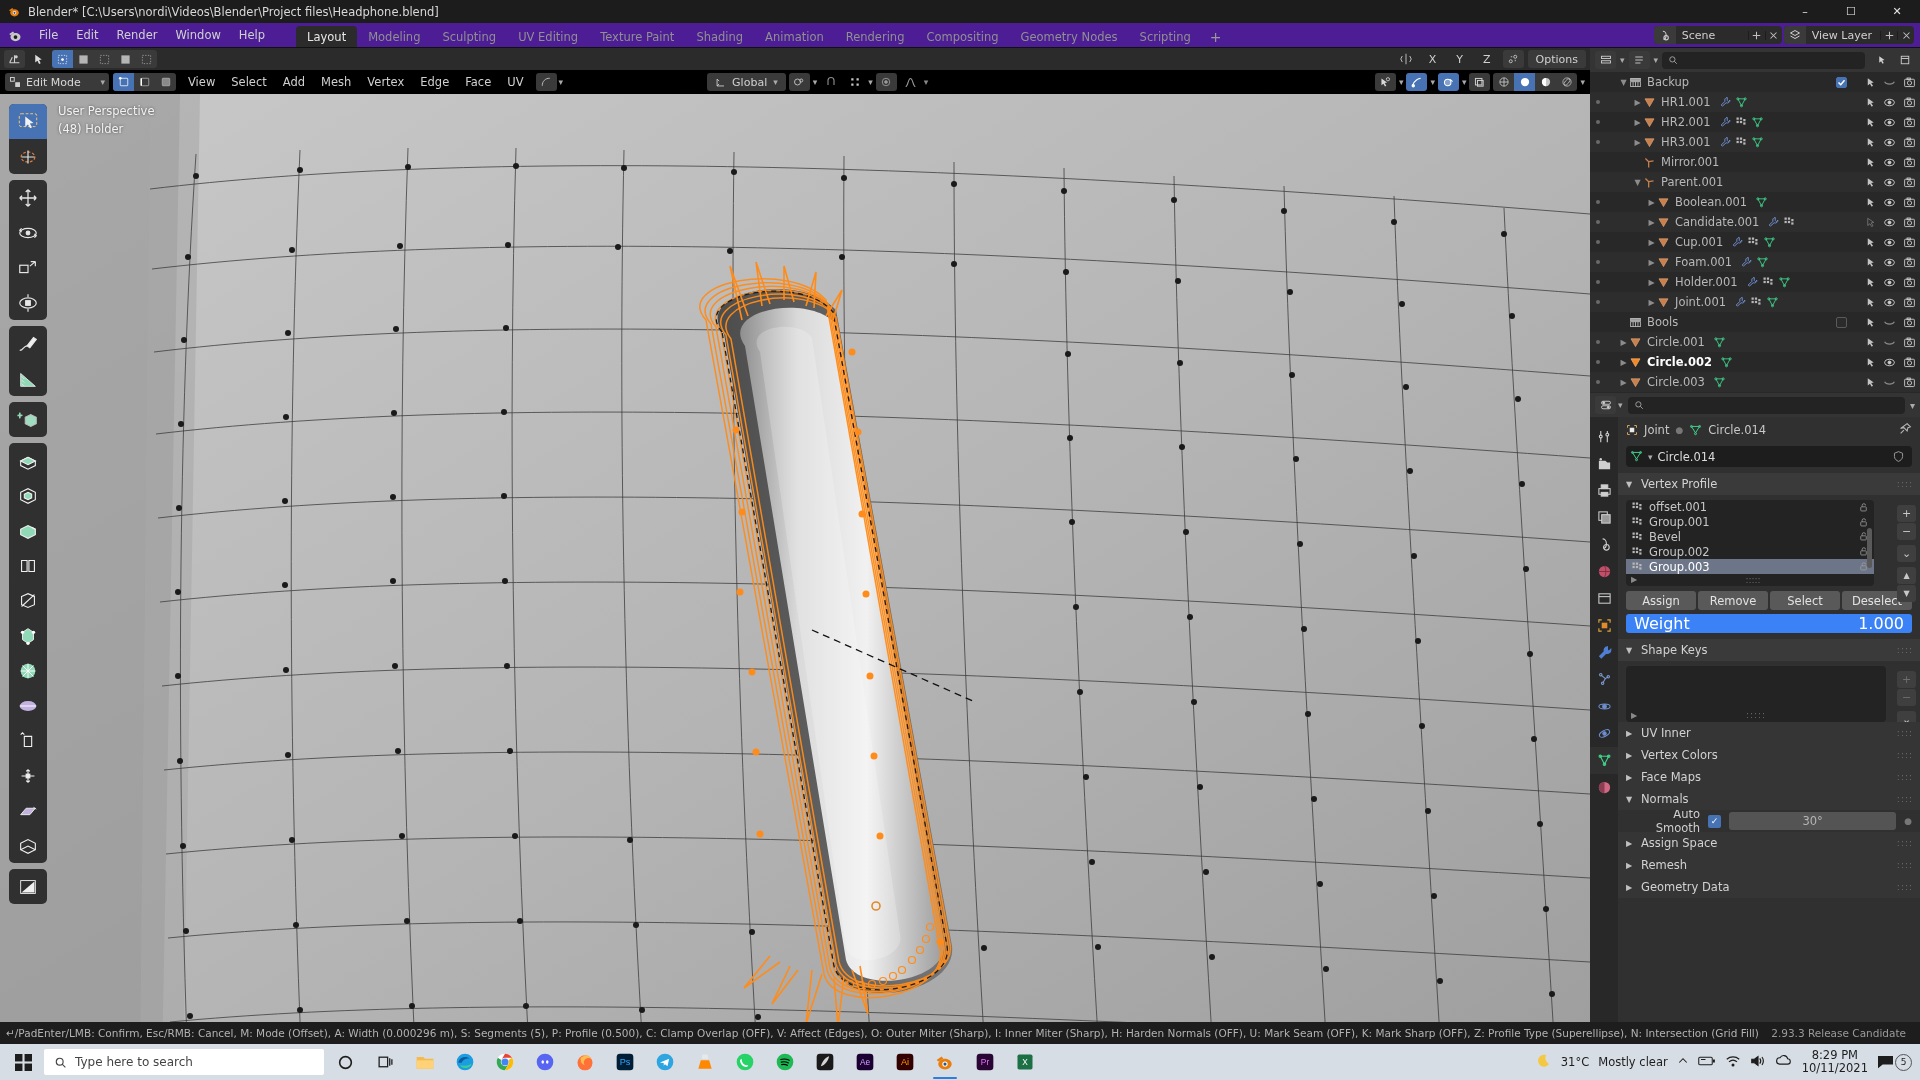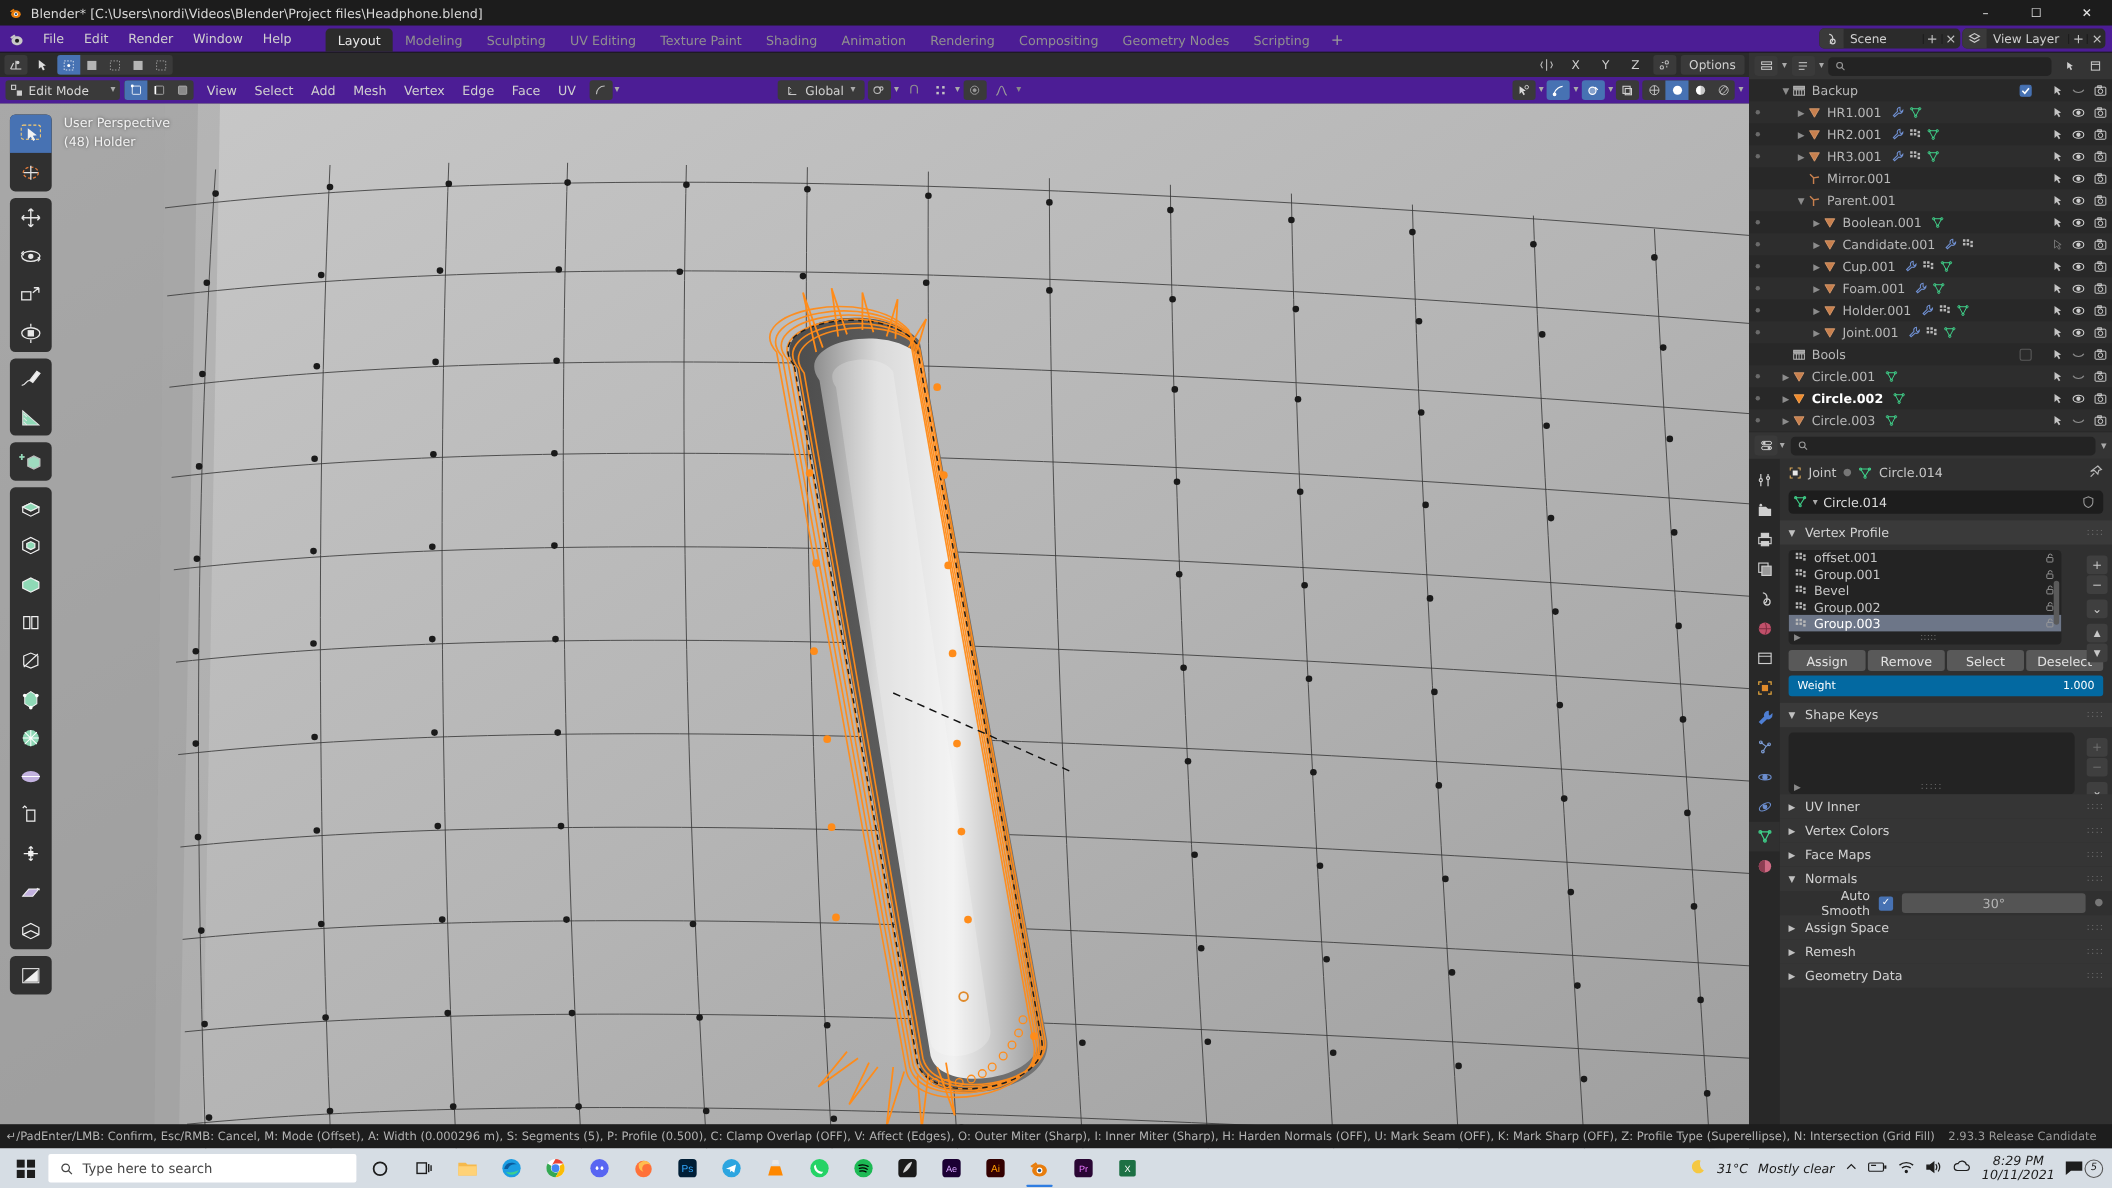--- a/index.html
+++ b/index.html
@@ -33,21 +33,21 @@
   .scene-field .btn { width:17px; display:flex; align-items:center; justify-content:center;
     border-left:1px solid #1d1d1d; }
 
   
   .main { display:flex; height:1080px; position:absolute; top:48px; left:0; right:0; bottom:0; }
 
   
   .viewport-col { position:relative; width:1590px; background:#2b2b2b; }
   .vp-header { height:22px; background:#2b2b2b; display:flex; align-items:center;
     gap:3px; padding:0 4px; position:relative; z-index:6; }
-  .vp-header2 { height:24px; background:#4c1d95; display:flex; align-items:center;
+  .vp-header2 { height:24px; background:#000000; display:flex; align-items:center;
     gap:4px; padding:0 5px; position:relative; z-index:6; }
   .hbtn { height:18px; background:#3a3a3a; border-radius:3px; display:flex; align-items:center;
     justify-content:center; color:#d0d0d0; font-size:11px; padding:0 8px; }
   .hbtn.sq { width:21px; padding:0; }
   .hbtn.on { background:#4772b3; }
   .hbtn.plain { background:transparent; }
   .mode-sel { height:18px; background:#3a3a3a; border-radius:3px; display:flex; align-items:center;
     color:#d8d8d8; font-size:11px; padding:0 4px 0 4px; gap:5px; min-width:104px; }
   .menu-btn { color:#d0d0d0; font-size:11.5px; padding:0 8px; height:18px; display:flex;
     align-items:center; }
@@ -128,22 +128,22 @@
   .lb-foot { margin-top:auto; height:13px; display:flex; align-items:center; padding:0 5px;
     position:relative; }
   .lb-scroll { position:absolute; right:2px; top:28px; width:5px; height:40px; border-radius:3px;
     background:#5a5a5a; }
   .sidebtn { width:19px; height:17px; background:#3f3f3f; border-radius:3px; display:flex;
     align-items:center; justify-content:center; color:#c8c8c8; font-size:11px; }
 
   .btnrow { display:flex; gap:2px; margin:5px 8px 0 8px; }
   .btnrow .b { flex:1; height:19px; background:#595959; border-radius:3px; display:flex;
     align-items:center; justify-content:center; color:#e2e2e2; font-size:11.5px; }
-  .weight { margin:4px 8px 0 8px; height:19px; background:#0369a1; border-radius:3px;
-    display:flex; align-items:center; padding:0 8px; color:#fff; font-size:10px; }
+  .weight { margin:4px 8px 0 8px; height:19px; background:#3b82f6; border-radius:3px;
+    display:flex; align-items:center; padding:0 8px; color:#fff; font-size:16px; }
   .weight .v { margin-left:auto; }
 
   .emptybox { margin:5px 8px 0 8px; background:#232323; border-radius:4px; height:56px;
     position:relative; }
   .emptybox .tri { position:absolute; left:5px; bottom:2px; color:#8a8a8a; font-size:8px; }
   .emptybox .dots { position:absolute; left:50%; bottom:2px; color:#6a6a6a; font-size:9px;
     transform:translateX(-50%); letter-spacing:1px; }
 
   .subrow { height:22px; display:flex; align-items:center; gap:8px; padding:0 8px;
     font-size:11.5px; color:#cfcfcf; }
@@ -161,21 +161,21 @@
   .taskbar { position:absolute; left:0; right:0; bottom:0; height:36px; background:#d6dde4;
     display:flex; align-items:center; gap:2px; padding:0 4px; }
   .tb-start { width:38px; height:36px; display:flex; align-items:center; justify-content:center; }
   .tb-search { width:280px; height:26px; background:#fff; border-radius:2px; display:flex;
     align-items:center; gap:8px; padding:0 10px; color:#444; font-size:12px; }
   .tb-icon { width:38px; height:36px; display:flex; align-items:center; justify-content:center;
     position:relative; }
   .tb-icon.active::after { content:''; position:absolute; bottom:1px; left:7px; right:7px;
     height:2px; background:#2f7de1; border-radius:1px; }
   .tray { margin-left:auto; display:flex; align-items:center; gap:9px; padding-right:4px;
-    color:#1d1d1d; font-size:11.5px;font-style:italic; }
+    color:#1d1d1d; font-size:11.5px; }
   .tray-clock { text-align:center; line-height:13px; font-size:11.5px; }
   .badge { width:17px; height:17px; border-radius:50%; border:1px solid #555; font-size:9px;
     display:flex; align-items:center; justify-content:center; }
 </style>
 </head>
 <body>
 
 <div class="titlebar">
   <svg class="blender-logo" viewBox="0 0 24 24">
     <path d="M4 14.5c0-3.6 3.6-6.5 8-6.5s8 2.9 8 6.5-3.6 6.5-8 6.5-8-2.9-8-6.5z" fill="#e87d0d"></path>

